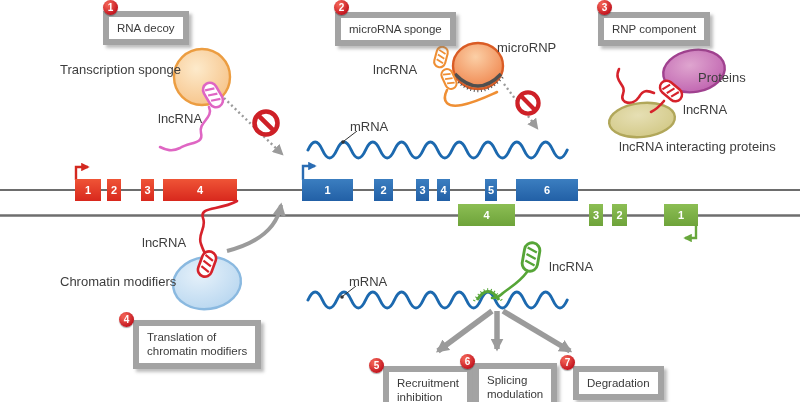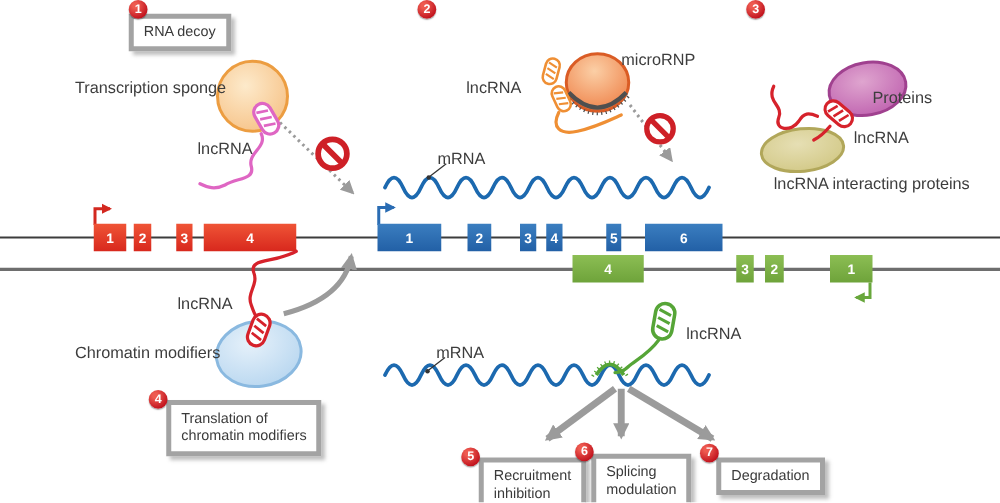--- a/index.html
+++ b/index.html
@@ -1,20 +1,20 @@
 <!DOCTYPE html>
 <html><head>
 <meta charset="utf-8">
 <style>
   html,body{margin:0;padding:0;background:#fff;}
   #stage{position:relative;width:800px;height:402px;background:#fff;overflow:hidden;
          font-family:"Liberation Sans", sans-serif;}
   #art{position:absolute;left:0;top:0;}
   .lbl{position:absolute;font-size:13px;color:#3d3d3d;white-space:nowrap;line-height:1.1;}
-  .callout{position:absolute;background:#fff;border:4px solid #a3a3a3;
+  .callout{position:absolute;background:#fff;border:6px solid #a3a3a3;
            box-shadow:3px 3px 3px rgba(110,110,110,.45);
            padding:4px 8px;font-size:11.5px;color:#3a3a3a;line-height:1.25;white-space:nowrap;}
   .badge{position:absolute;width:15px;height:15px;border-radius:50%;
          background:radial-gradient(circle at 35% 30%, #ee5a50 15%, #c0121d 75%);
          color:#fff;font-size:10px;font-weight:bold;display:flex;align-items:center;
          justify-content:center;box-shadow:0 1px 1px rgba(0,0,0,.35);z-index:5;}
   svg text.exon{font-family:"Liberation Sans",sans-serif;font-size:11px;font-weight:bold;fill:#fff;text-anchor:middle;}
 </style>
 </head>
 <body>
@@ -185,20 +185,22 @@
 
   <div class="badge" style="left:103px;top:0px">1</div>
   <div class="badge" style="left:334px;top:0px">2</div>
   <div class="badge" style="left:597px;top:0px">3</div>
   <div class="badge" style="left:119px;top:312px">4</div>
   <div class="badge" style="left:369px;top:358px">5</div>
   <div class="badge" style="left:460px;top:354px">6</div>
   <div class="badge" style="left:560px;top:355px">7</div>
 
   <div class="callout" style="left:103px;top:11px">RNA decoy</div>
+  <div class="callout" style="left:335px;top:12px">microRNA sponge</div>
+  <div class="callout" style="left:598px;top:12px">RNP component</div>
   <div class="callout" style="left:133px;top:320px">
     <div>Translation of</div>
     <div>chromatin modifiers</div>
   </div>
   <div class="callout" style="left:383px;top:366px">
     <div>Recruitment</div>
     <div>inhibition</div>
   </div>
   <div class="callout" style="left:473px;top:363px">
     <div>Splicing</div>

